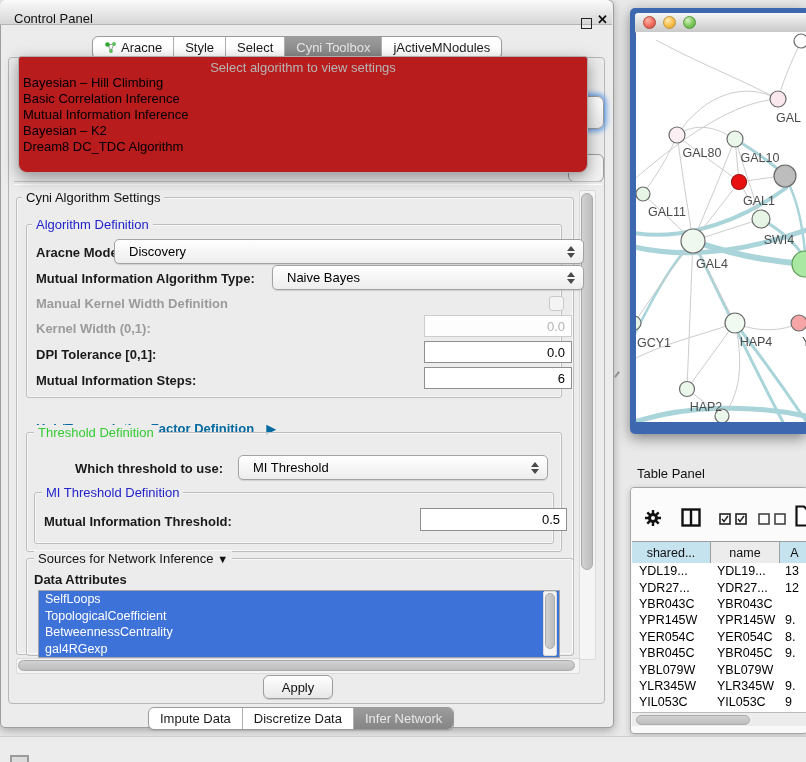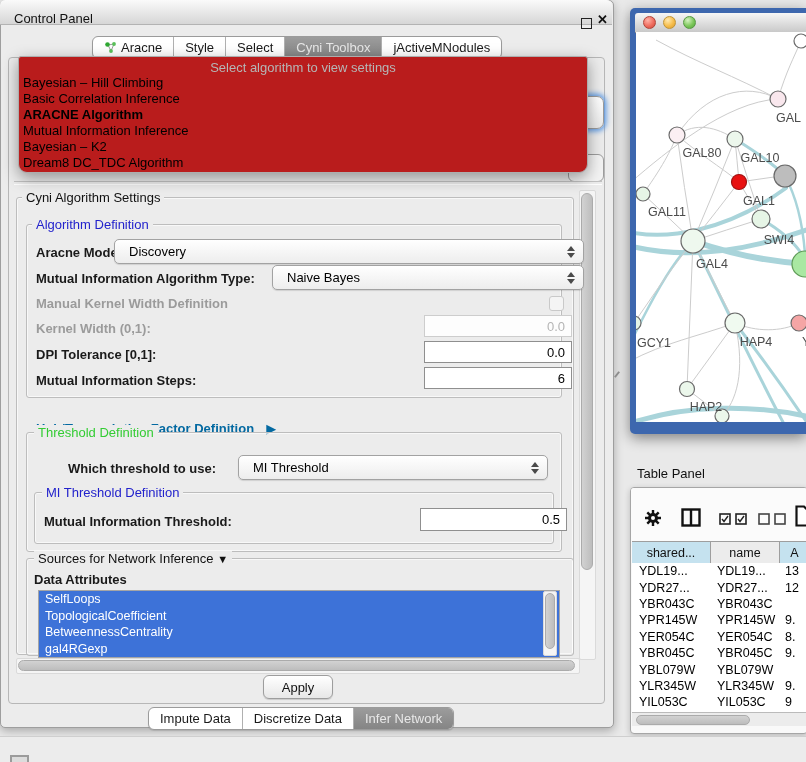--- a/index.html
+++ b/index.html
@@ -142,21 +142,20 @@
 <div class="abs cp-content"></div>
 <div class="abs focus-btn"></div>
 <div class="abs hidden-field"></div>
 <div class="abs etline"></div>
 
 <div class="abs popup">
   <div class="ph">Select algorithm to view settings</div>
   <div id="algo-items">
       <div class="pitem">Bayesian – Hill Climbing</div>
       <div class="pitem">Basic Correlation Inference</div>
-      <div class="pitem b">ARACNE Algorithm</div>
       <div class="pitem">Mutual Information Inference</div>
       <div class="pitem">Bayesian – K2</div>
       <div class="pitem">Dream8 DC_TDC Algorithm</div>
     </div>
 </div>
 
 <div class="abs sc-track" style="left:579px;top:190px;width:15px;height:468px;"></div>
 <div class="abs sc-thumb" style="left:581px;top:193px;width:10px;height:375px;"></div>
 <div class="abs sc-track" style="left:16px;top:658px;width:562px;height:14px;"></div>
 <div class="abs sc-thumb h" style="left:18px;top:660px;width:555px;height:9px;"></div>
@@ -198,21 +197,21 @@
 <div class="abs field" style="left:424px;top:367px;width:140px;height:20px;">6</div>
 
 <div class="abs hub-row" style="left:36px;top:401px;">
   <span>Hub/Transcription Factor Definition</span>
   <span class="tri-right">▶</span>
 </div>
 
 <div class="abs gbox" style="left:26px;top:432px;width:534px;height:118px;"></div>
 <div class="abs gtitle green" style="left:34px;top:425px;">Threshold Definition</div>
 
-<div class="abs lbl b" style="left:68px;top:461px;">Which threshold to use:</div>
+<div class="abs lbl b" style="left:75px;top:461px;">Which threshold to use:</div>
 <div class="abs combo" style="left:238px;top:455px;width:292px;height:23px;">
   <span class="val">MI Threshold</span>
   <span class="stepper">
       <span class="tri-up"></span>
       <span class="tri-dn"></span>
     </span>
 </div>
 
 <div class="abs gbox" style="left:34px;top:492px;width:518px;height:50px;"></div>
 <div class="abs gtitle blue" style="left:42px;top:485px;">MI Threshold Definition</div>

